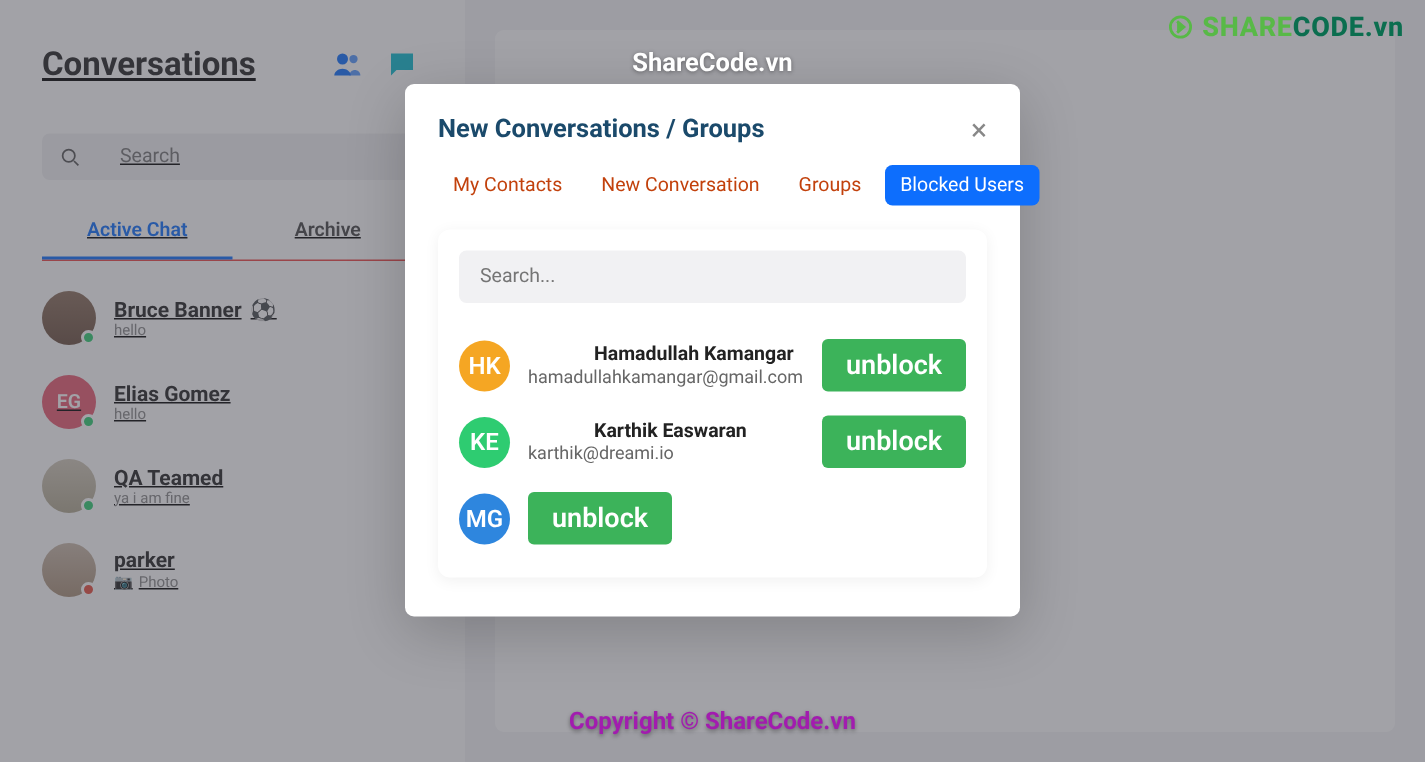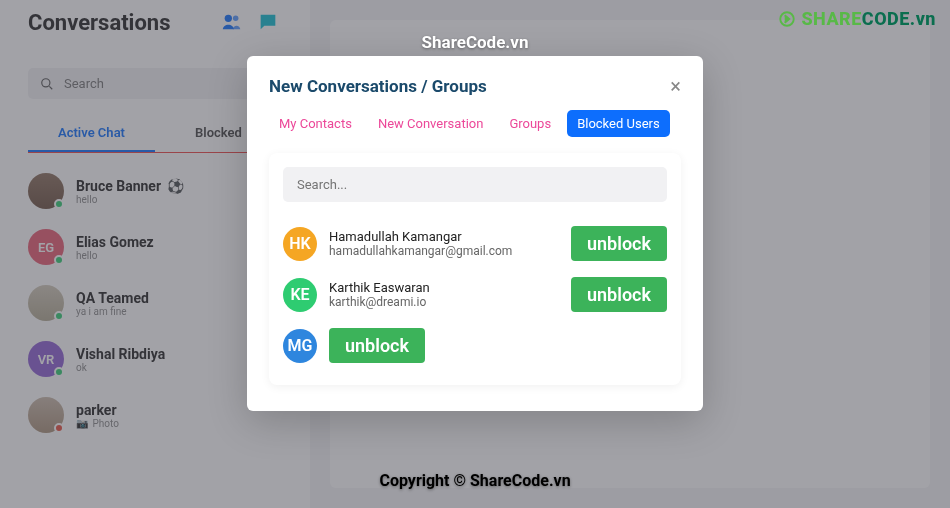--- a/index.html
+++ b/index.html
@@ -1,24 +1,24 @@
 <!DOCTYPE html>
 <html><head>
   <meta charset="utf-8">
   <style>
     * { margin: 0; padding: 0; box-sizing: border-box; font-family: -apple-system, BlinkMacSystemFont, "Segoe UI", Roboto, sans-serif; }
     body { width: 950px; height: 508px; background: #f5f5f7; position: relative; overflow: hidden; }
 
-    .sidebar { position: absolute; left: 0; top: 0; width: 310px; height: 100%; background: #fff; padding: 8px 28px; }
+    .sidebar { position: absolute; left: 0; top: 0; width: 310px; height: 100%; background: #fff; padding: 29px 28px; text-decoration: underline; }
     .sidebar-header { display: flex; justify-content: space-between; align-items: center; margin-bottom: 18px; }
     .sidebar-title { font-size: 22px; font-weight: 700; color: #222; }
     .sidebar-actions { display: flex; gap: 8px; }
     .sidebar-action { width: 28px; height: 28px; display: flex; align-items: center; justify-content: center; cursor: pointer; }
 
-    .searchbar { background: #f1f1f3; border-radius: 5px; padding: 8px 12px; display: flex; align-items: center; gap: 10px; margin-bottom: 16px; margin-top: 32px; }
+    .searchbar { background: #f1f1f3; border-radius: 5px; padding: 8px 12px; display: flex; align-items: center; gap: 26px; margin-bottom: 16px; margin-top: 32px; }
     .searchbar svg { flex: none; }
     .searchbar input { border: none; background: transparent; outline: none; font-size: 13px; color: #888; width: 100%; }
 
     .sidebar-tabs { display: flex; border-bottom: 1px solid #ef4444; }
     .sidebar-tab { flex: 1; text-align: center; padding: 10px 0; font-size: 13px; font-weight: 600; color: #444; cursor: pointer; }
     .sidebar-tab.active { color: #0d6efd; border-bottom: 2px solid #0d6efd; }
 
     .chat-list { margin-top: 10px; }
     .chat-item { display: flex; align-items: center; gap: 12px; padding: 10px 0; cursor: pointer; }
     .avatar-wrap { position: relative; }
@@ -27,44 +27,44 @@
     .status-green { background: #2ecc71; }
     .status-red { background: #e74c3c; }
     .chat-text { display: flex; flex-direction: column; }
     .chat-name { font-size: 14px; font-weight: 700; color: #222; display: flex; align-items: center; gap: 6px; }
     .chat-msg { font-size: 10px; color: #888; display: flex; align-items: center; gap: 4px; }
 
     .main-area { position: absolute; left: 330px; top: 20px; right: 20px; bottom: 20px; background: #fff; border-radius: 6px; display: flex; align-items: center; justify-content: center; color: #888; font-size: 15px; }
 
     .overlay { position: absolute; inset: 0; background: rgba(70,70,80,0.5); display: flex; align-items: flex-start; justify-content: center; padding-top: 56px; }
 
-    .modal { width: 456px; background: #fff; border-radius: 6px; box-shadow: 0 10px 40px rgba(0,0,0,0.2); padding: 20px 22px 26px; }
+    .modal { width: 410px; background: #fff; border-radius: 6px; box-shadow: 0 10px 40px rgba(0,0,0,0.2); padding: 20px 22px 26px; }
     .modal-header { display: flex; justify-content: space-between; align-items: center; margin-bottom: 14px; }
     .modal-title { font-size: 17px; font-weight: 700; color: #1b4a6b; }
     .close-btn { background: none; border: none; font-size: 20px; color: #888; cursor: pointer; line-height: 1; }
 
     .modal-tabs { display: flex; gap: 6px; margin-bottom: 16px; align-items: center; }
-    .modal-tab { padding: 6px 10px; font-size: 13px; color: #ec4899; border-radius: 5px; cursor: pointer; white-space: nowrap; }
+    .modal-tab { padding: 6px 10px; font-size: 13px; color: #c2410c; border-radius: 5px; cursor: pointer; white-space: nowrap; }
     .modal-tab.active { background: #0d6efd; color: #fff; }
 
     .modal-panel { background: #fff; border-radius: 8px; box-shadow: 0 2px 10px rgba(0,0,0,0.06); padding: 14px; }
     .modal-search { background: #f1f1f3; border: none; border-radius: 5px; padding: 10px 14px; width: 100%; font-size: 13px; color: #888; margin-bottom: 16px; outline: none; }
 
     .user-row { display: flex; align-items: center; gap: 12px; padding: 8px 0; }
     .user-avatar { width: 34px; height: 34px; border-radius: 50%; display: flex; align-items: center; justify-content: center; color: #fff; font-size: 16px; font-weight: 600; flex: none; }
     .user-info { flex: 1; min-width: 0; }
-    .user-name { font-size: 13px; color: #222; font-weight: 400; }
+    .user-name { font-size: 13px; color: #222; font-weight: 700; margin-left: 44px; }
     .user-email { font-size: 12px; color: #666; overflow: hidden; text-overflow: ellipsis; white-space: nowrap; }
     .unblock-btn { background: #3cb35a; color: #fff; border: none; border-radius: 4px; padding: 7px 16px; font-size: 18px; font-weight: 600; cursor: pointer; }
 
     .watermark-top { position: absolute; top: 8px; right: 14px; font-size: 18px; font-weight: 800; letter-spacing: .5px; pointer-events: none; }
     .watermark-top .g { color: #58b947; }
     .watermark-top .d { color: #0b6e4f; }
     .watermark-title { position: absolute; top: 32px; left: 50%; transform: translateX(-50%); font-size: 17px; font-weight: 700; color: #fff; text-shadow: 0 1px 3px rgba(0,0,0,0.4); pointer-events: none; }
-    .watermark-bottom { position: absolute; bottom: 18px; left: 50%; transform: translateX(-50%); font-size: 16px; font-weight: 700; color: #000000; text-shadow: 0 1px 3px rgba(0,0,0,0.4); pointer-events: none; }
+    .watermark-bottom { position: absolute; bottom: 18px; left: 50%; transform: translateX(-50%); font-size: 16px; font-weight: 700; color: #a21caf; text-shadow: 0 1px 3px rgba(0,0,0,0.4); pointer-events: none; }
 
     .av-img-1 { background: linear-gradient(180deg,#8b6f5c 0%, #6b5040 100%); }
     .av-img-2 { background: linear-gradient(180deg,#d0c8b8 0%, #b0a890 100%); }
     .av-img-3 { background: linear-gradient(180deg,#c8b8a8 0%, #a89078 100%); }
   </style>
 </head>
 <body>
 
 <aside class="sidebar">
   <div class="sidebar-header">
@@ -89,21 +89,21 @@
   <div class="searchbar">
     <svg width="14" height="14" viewBox="0 0 24 24" fill="none" stroke="#555" stroke-width="2">
         <circle cx="10" cy="10" r="7"></circle>
         <path d="M21 21l-5-5"></path>
       </svg>
     <input placeholder="Search" style="">
   </div>
 
   <div class="sidebar-tabs">
     <div class="sidebar-tab active">Active Chat</div>
-    <div class="sidebar-tab">Blocked</div>
+    <div class="sidebar-tab">Archive</div>
   </div>
 
   <div class="chat-list">
     <div class="chat-item">
       <div class="avatar-wrap">
         <div class="avatar av-img-1"></div>
         <span class="status-dot status-green"></span>
       </div>
       <div class="chat-text">
         <div class="chat-name">
@@ -129,30 +129,20 @@
       <div class="avatar-wrap">
         <div class="avatar av-img-2"></div>
         <span class="status-dot status-green"></span>
       </div>
       <div class="chat-text">
         <div class="chat-name">QA Teamed</div>
         <div class="chat-msg">ya i am fine</div>
       </div>
     </div>
 
-    <div class="chat-item">
-      <div class="avatar-wrap">
-        <div class="avatar" style="background:#8d5fd3">VR</div>
-        <span class="status-dot status-green"></span>
-      </div>
-      <div class="chat-text">
-        <div class="chat-name">Vishal Ribdiya</div>
-        <div class="chat-msg">ok</div>
-      </div>
-    </div>
 
     <div class="chat-item">
       <div class="avatar-wrap">
         <div class="avatar av-img-3"></div>
         <span class="status-dot status-red"></span>
       </div>
       <div class="chat-text">
         <div class="chat-name">parker</div>
         <div class="chat-msg">
             <span>📷</span>

